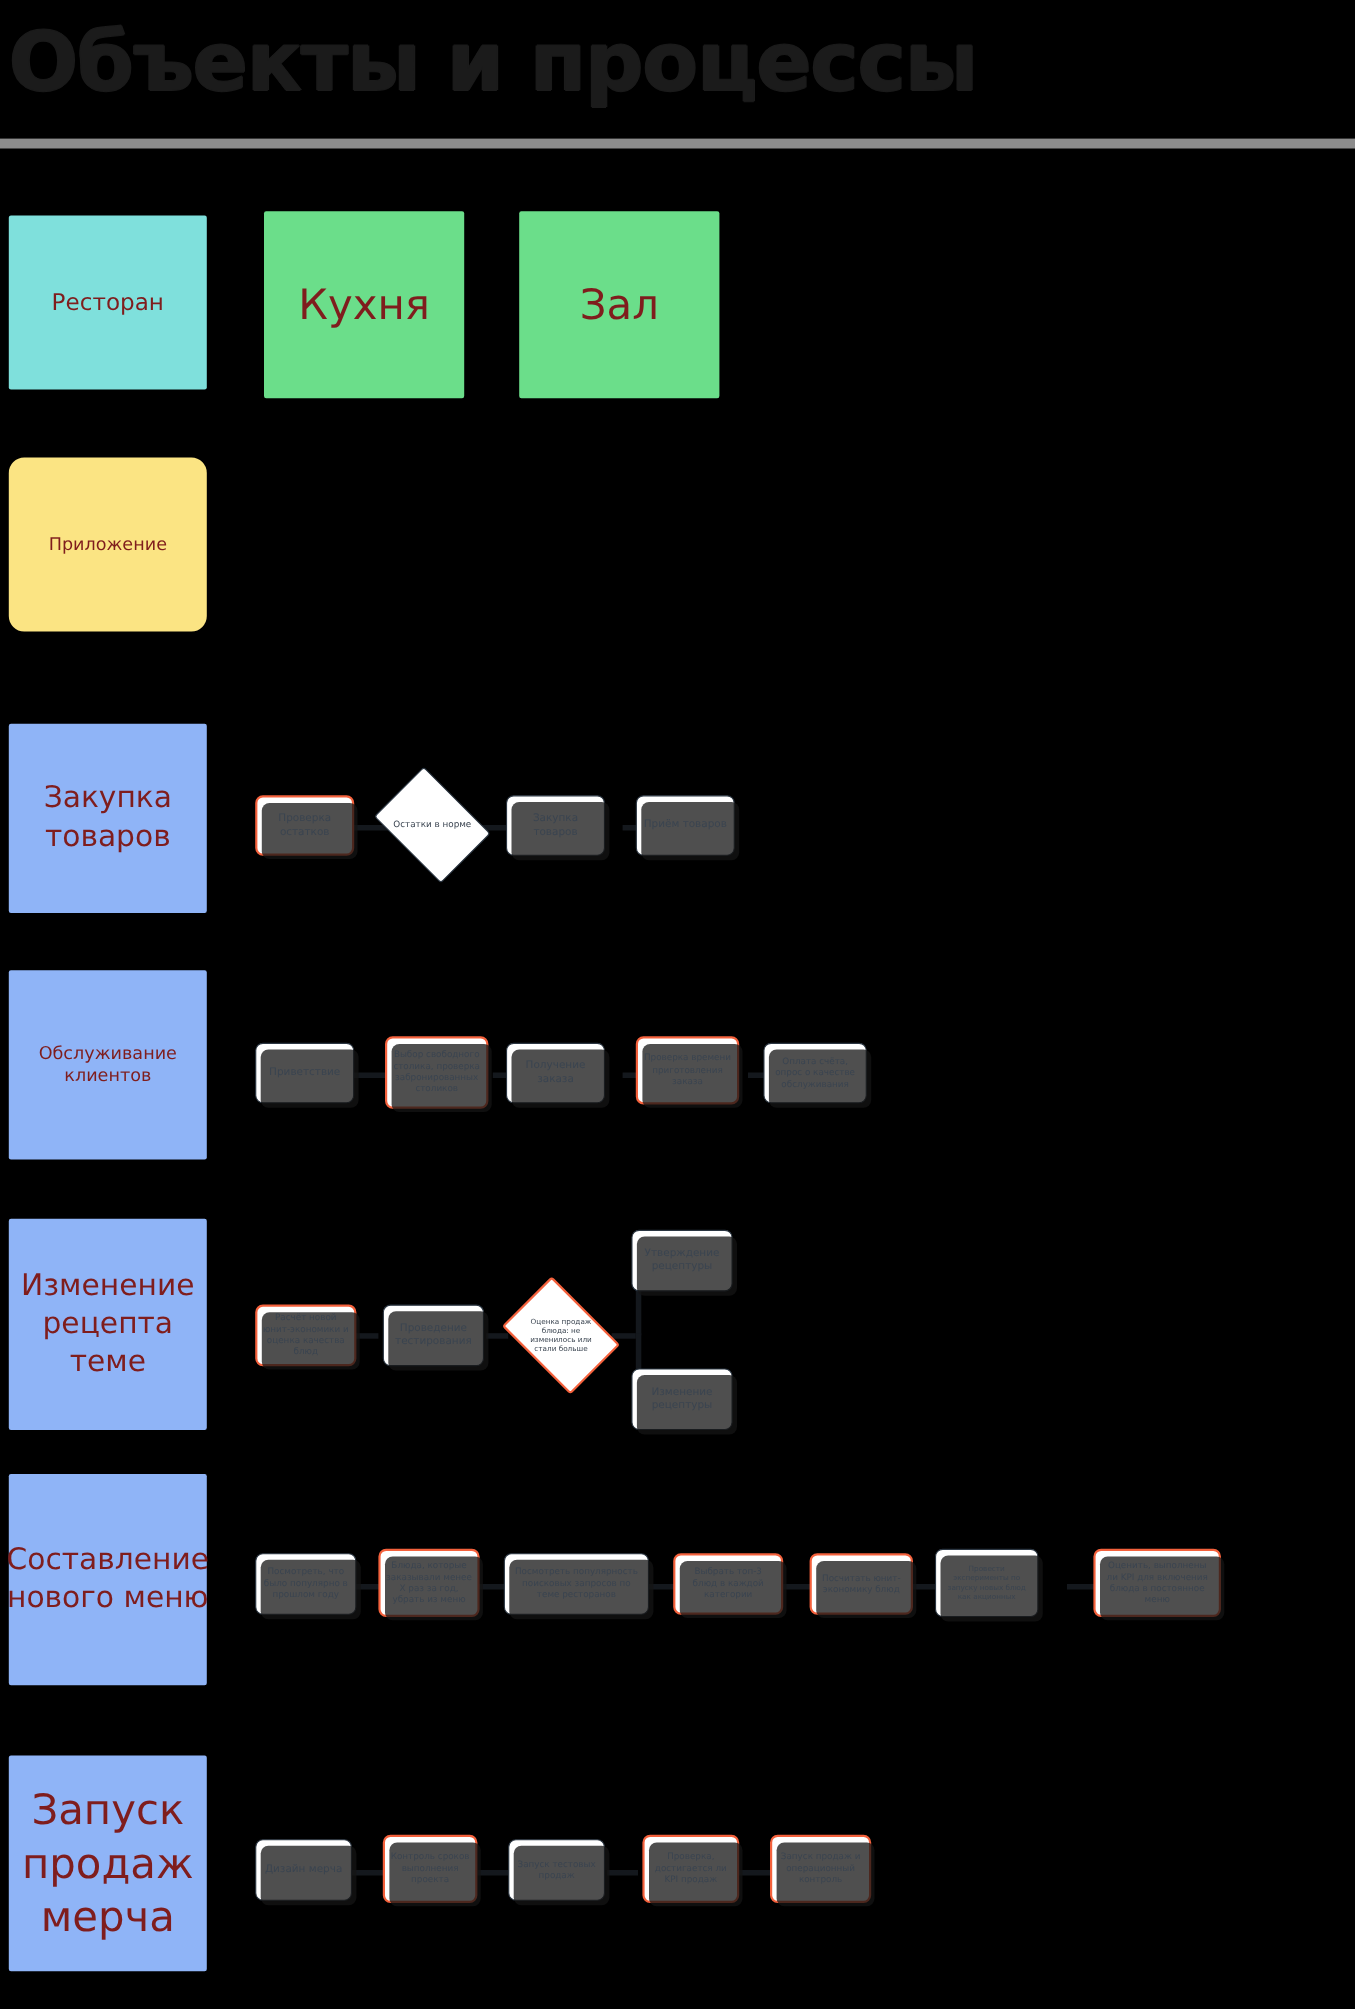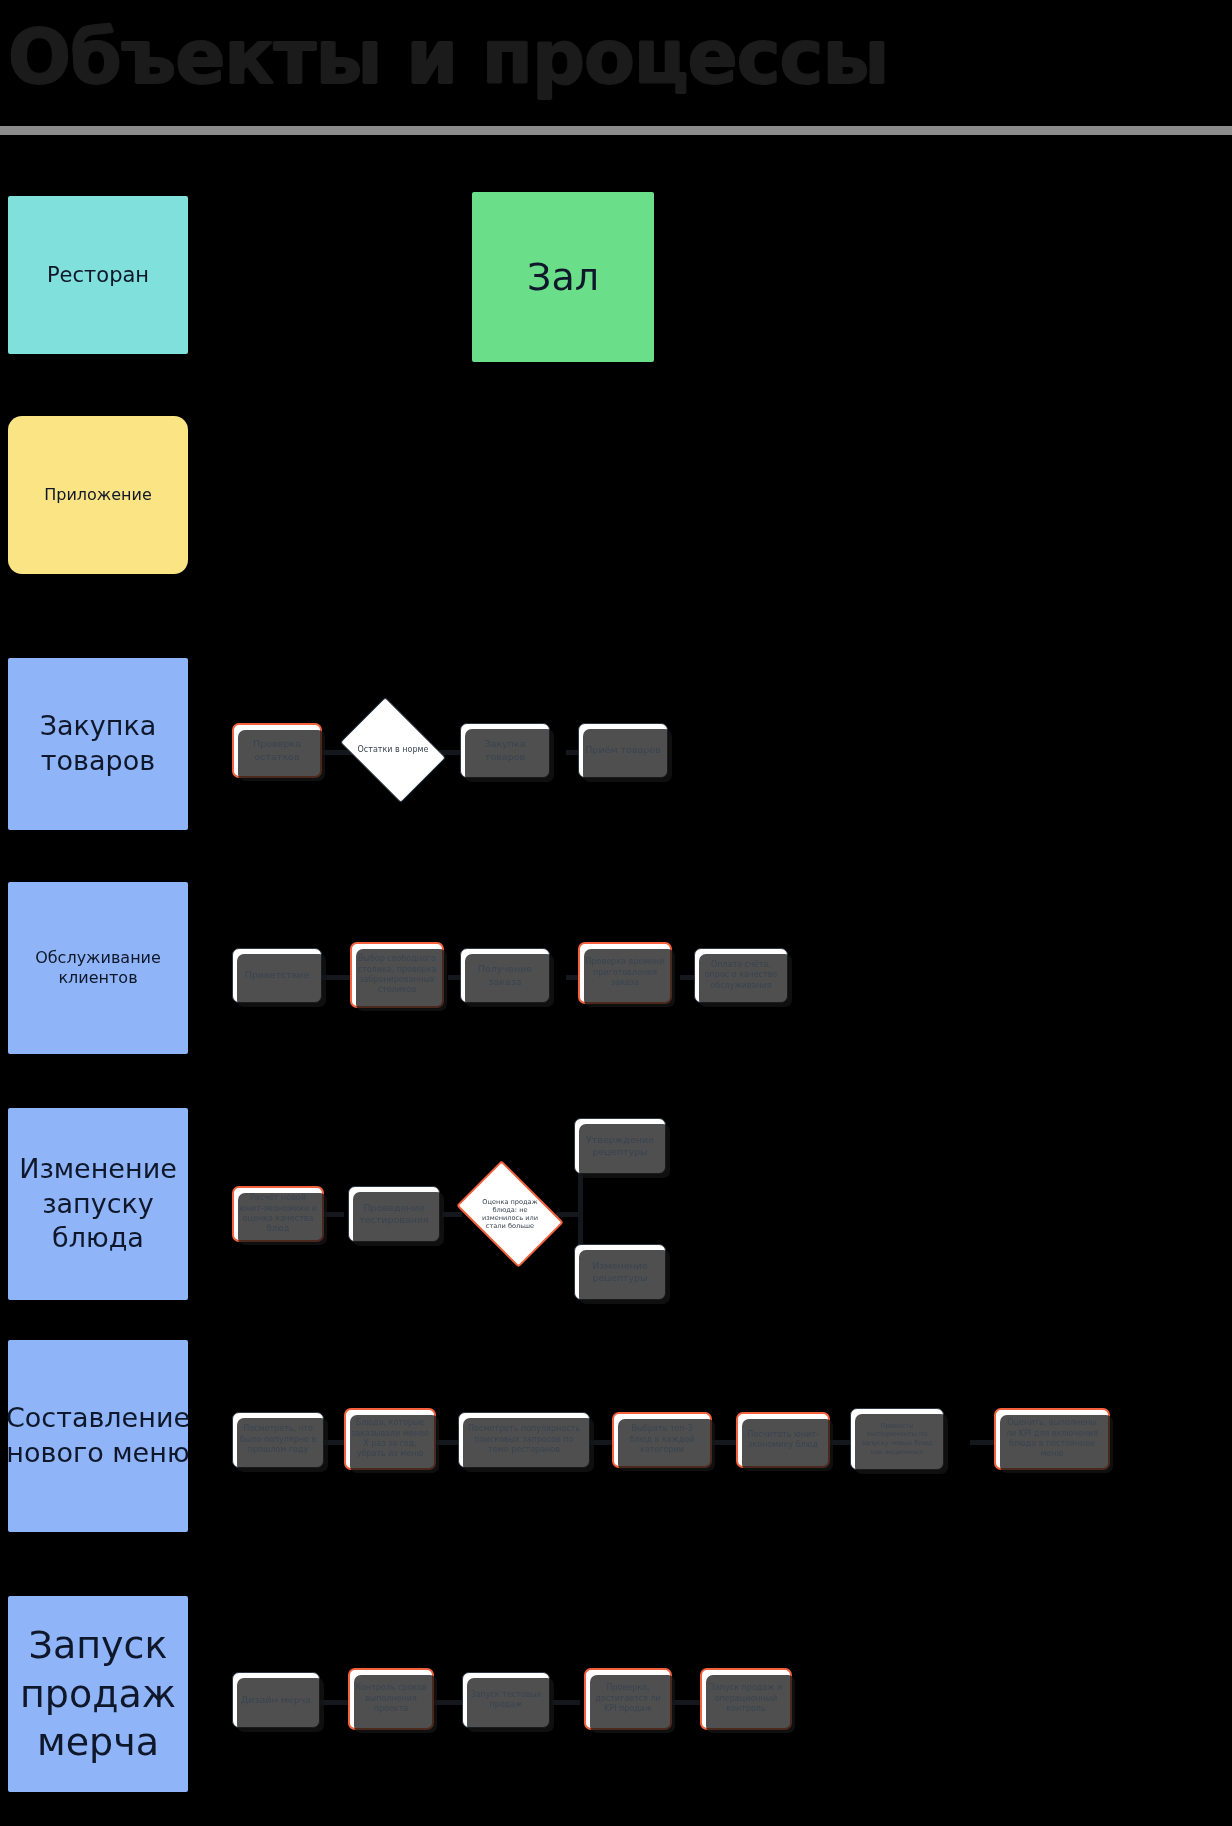--- a/index.html
+++ b/index.html
@@ -45,21 +45,21 @@
   }
 
   
   .sticky {
     position: absolute;
     border-radius: 2px;
     display: flex;
     align-items: center;
     justify-content: center;
     text-align: center;
-    color: #0f172a;
+    color: #7f1d1d;
     padding: 6px 10px;
     line-height: 1.28;
   }
   
   .sticky::after {
     content: "";
     position: absolute;
     left: 2px;
     right: -4px;
     bottom: -10px;
@@ -169,20 +169,23 @@
 
 <div id="canvas">
 
   <div class="page-title">Объекты и процессы</div>
   <div class="title-divider"></div>
 
   <div class="sticky sticky-teal" style="left:8px; top:196px; width:180px; height:158px;">
     <span class="sticky-label fs-l">Ресторан</span>
   </div>
 
+  <div class="sticky sticky-green" style="left:240px; top:192px; width:182px; height:170px;">
+    <span class="sticky-label fs-xxl">Кухня</span>
+  </div>
 
   <div class="sticky sticky-green" style="left:472px; top:192px; width:182px; height:170px;">
     <span class="sticky-label fs-xxl">Зал</span>
   </div>
 
   <div class="sticky sticky-yellow" style="left:8px; top:416px; width:180px; height:158px;">
     <span class="sticky-label fs-m">Приложение</span>
   </div>
 
   <div class="sticky sticky-blue" style="left:8px; top:658px; width:180px; height:172px;">
@@ -226,21 +229,21 @@
     <span class="node-label fs-s">Получение заказа</span>
   </div>
   <div class="node accent" style="left:578px; top:942px; width:94px; height:62px;">
     <span class="node-label fs-xs">Проверка времени приготовления заказа</span>
   </div>
   <div class="node" style="left:694px; top:948px; width:94px; height:55px;">
     <span class="node-label fs-xs">Оплата счёта, опрос о качестве обслуживания</span>
   </div>
 
   <div class="sticky sticky-blue" style="left:8px; top:1108px; width:180px; height:192px;">
-    <span class="sticky-label fs-xl">Изменение запуску блюда</span>
+    <span class="sticky-label fs-xl">Изменение рецепта теме</span>
   </div>
 
   <div class="conn conn-h" style="left:320px; top:1212px; width:24px;"></div>
   <div class="conn conn-h" style="left:442px; top:1212px; width:20px;"></div>
   <div class="conn conn-h" style="left:556px; top:1212px; width:22px;"></div>
   <div class="conn conn-v" style="left:578px; top:1148px; height:66px;"></div>
   <div class="conn conn-h" style="left:578px; top:1148px; width:30px;"></div>
   <div class="conn conn-v" style="left:578px; top:1212px; height:62px;"></div>
   <div class="conn conn-h" style="left:578px; top:1270px; width:30px;"></div>
 

